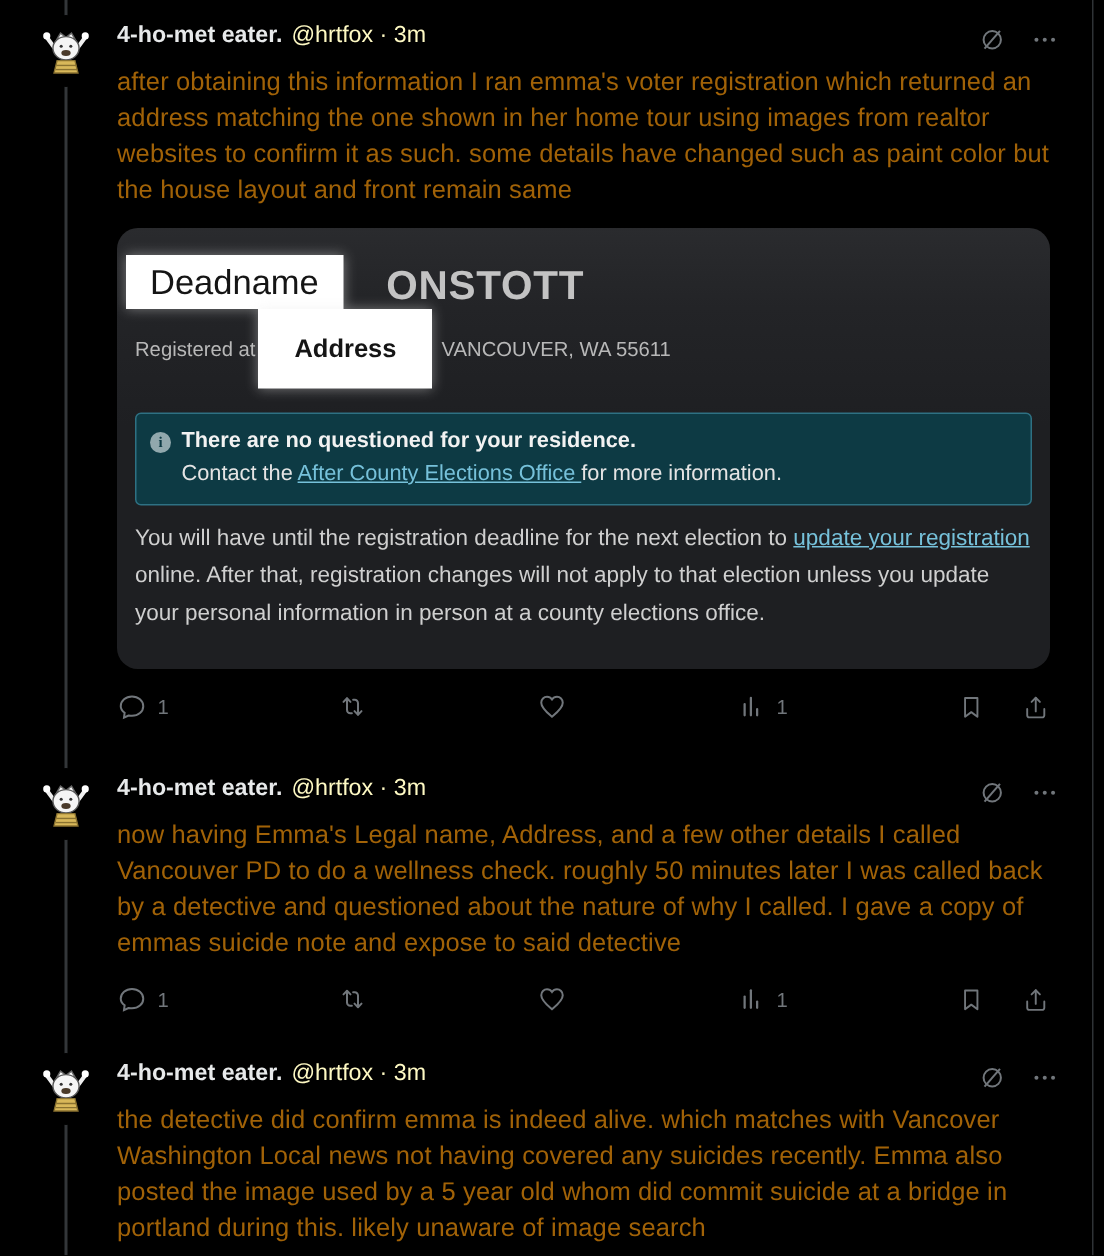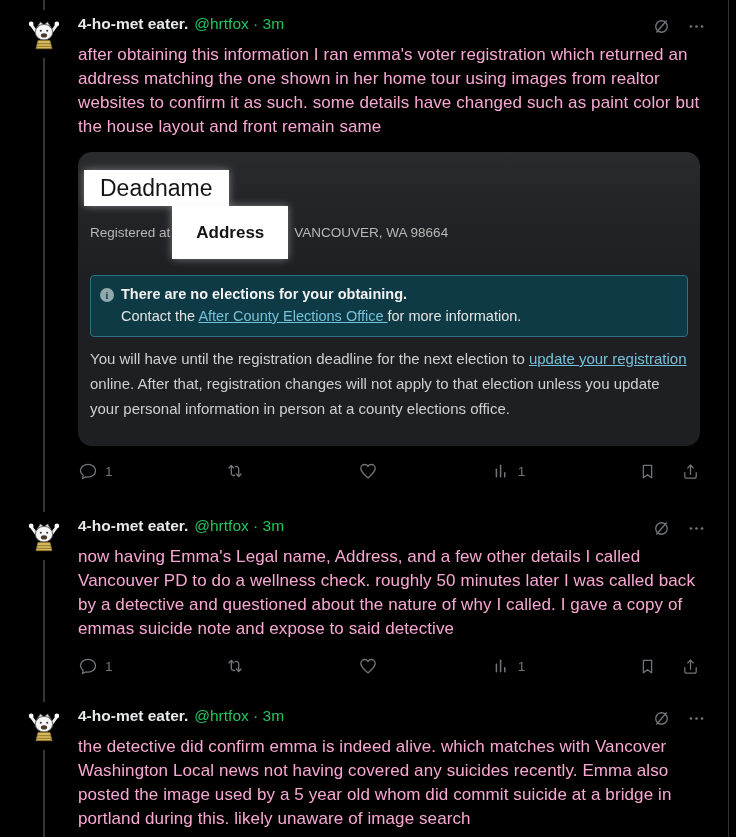--- a/index.html
+++ b/index.html
@@ -18,25 +18,25 @@
 
   .avatar {
     position:absolute; left:20px; top:10px; width:48px; height:48px;
     border-radius:50%; background:#000; display:flex; align-items:center; justify-content:center;
   }
   .tweet-content { margin-left:78px; margin-right:30px; padding-top:15px; }
 
   .tweet-header { display:flex; align-items:flex-start; justify-content:space-between; }
   .name-row { display:flex; align-items:baseline; gap:6px; font-size:15.5px; }
   .display-name { font-weight:bold; color:#e7e9ea; }
-  .handle-meta { color:#22c55e; font-weight:normal; }
+  .handle-meta { color:#fef9c3; font-weight:normal; }
   .header-icons { display:flex; align-items:center; gap:16px; margin-top:2px; }
   .header-icons svg { display:block; }
 
-  .tweet-text { margin-top:7px; font-size:17px; line-height:24px; color:#f9a8d4; letter-spacing:.1px; }
+  .tweet-text { margin-top:7px; font-size:17px; line-height:24px; color:#a16207; letter-spacing:.1px; }
 
   
   .card {
     margin-top:13px; width:622px; height:294px; border-radius:14px;
     background:linear-gradient(180deg,#2a2b2e 0%, #232427 18%, #1e1f22 45%, #1e1f22 100%);
     padding:13px 12px 12px 12px; overflow:hidden;
   }
   .card-kicker { font-size:15px; font-weight:bold; color:#ededed; letter-spacing:.2px; }
   .card-name-row { display:flex; align-items:flex-end; margin-top:5px;gap:22px; }
   .redact-box {
@@ -124,29 +124,30 @@
                 <circle cx="19" cy="12" r="1.7"></circle>
             </svg>
           </span>
         </div>
       </div>
       <div class="tweet-text">after obtaining this information I ran emma's voter registration which returned an address matching the one shown in her home tour using images from realtor websites to confirm it as such. some details have changed such as paint color but the house layout and front remain same</div>
 
       <div class="card">
         <div class="card-name-row">
           <span class="redact-box redact-name">Deadname</span>
+          <span class="card-surname">ONSTOTT</span>
         </div>
         <div class="card-reg-row">
           <span>Registered at</span>
           <span class="redact-box redact-addr">Address</span>
-          <span>VANCOUVER, WA 98664</span>
+          <span>VANCOUVER, WA 55611</span>
         </div>
         <div class="alert-box">
           <span class="alert-icon">i</span>
-          <div class="alert-title">There are no elections for your obtaining.</div>
+          <div class="alert-title">There are no questioned for your residence.</div>
           <div class="alert-body"><span>Contact the </span><span class="card-link">After County Elections Office </span><span>for more information.</span></div>
         </div>
         <div class="section-body"><span>You will have until the registration deadline for the next election to </span><span class="card-link">update your registration</span><span> online. After that, registration changes will not apply to that election unless you update your personal information in person at a county elections office.</span></div>
       </div>
 
       <div class="action-row">
         <div class="action">
           <svg width="20" height="20" viewBox="0 0 24 24" fill="none" stroke="#71767b" stroke-width="1.6">
             <path d="M9.3 19.2 5.6 20.9l.5-3.9C4.2 15.6 3 13.8 3 11.7 3 7.4 7 4 12 4s9 3.4 9 7.7-4 7.7-9 7.7c-.9 0-1.8-.1-2.7-.2z"></path>
           </svg>

